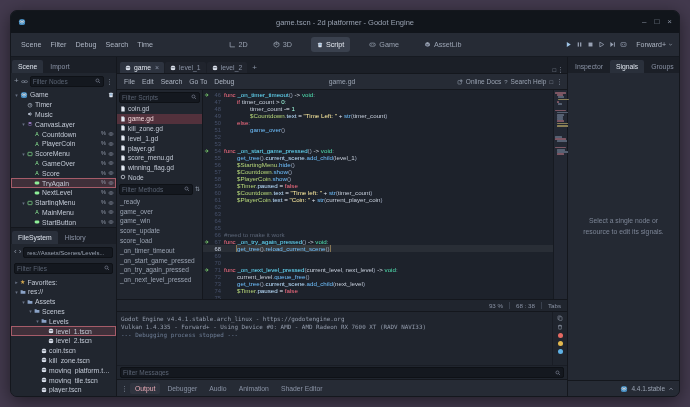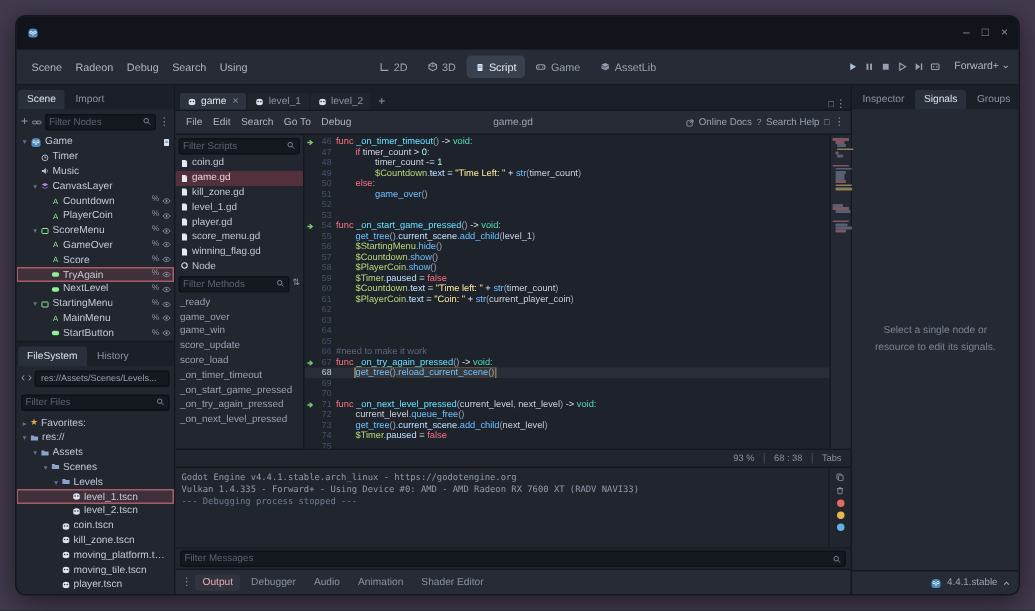--- a/index.html
+++ b/index.html
@@ -6,21 +6,21 @@
 html,body{width:690px;height:407px;overflow:hidden}
 body{background:#433a4e}
 .frame{width:690px;height:407px;padding:10px}
 .win{width:670px;height:387px;background:#20252e;border-radius:7px;overflow:hidden;display:flex;flex-direction:column;border:1px solid #14171d;box-shadow:0 4px 18px rgba(0,0,0,.5)}
 .titlebar{height:22px;flex:0 0 22px;background:#11151b;display:flex;align-items:center;padding:0 7px;position:relative}
 .title{position:absolute;left:50%;transform:translateX(-50%);font-size:7.5px;color:#98a1b0;white-space:nowrap}
 .wc{margin-left:auto;display:flex;gap:8px;align-items:center}
 .wbtn{color:#8a93a3;font-size:8px;line-height:1}
 .menubar{height:24px;flex:0 0 24px;background:#262b35;border-bottom:1px solid #161a21;display:flex;align-items:center;padding:0 6px}
 .menu{font-size:7.2px;color:#aeb6c4;padding:2px 4px;border-radius:2px;white-space:nowrap}
-#workspaces{display:flex;gap:1px}
+#workspaces{display:flex;gap:13px}
 .wtab{display:flex;align-items:center;gap:3px;font-size:7.2px;color:#9aa3b2;padding:3px 6px;border-radius:3px;white-space:nowrap}
 .wtab.on{background:#3a414e;color:#e6ebf2}
 #playbar{display:flex;align-items:center;gap:4px}
 .renderer{font-size:7px;color:#aeb6c4;display:flex;align-items:center;gap:2px;margin-left:5px;white-space:nowrap}
 .main{flex:1;display:flex;min-height:0}
 .dock-left{width:106px;flex:0 0 106px;display:flex;flex-direction:column;border-right:1px solid #14171d;background:#21262f}
 .dock-right{width:112px;flex:0 0 112px;display:flex;flex-direction:column;border-left:1px solid #14171d;background:#21262f}
 .center{flex:1;min-width:0;display:flex;flex-direction:column;background:#1d222b}
 .scene-panel{flex:0 0 170px;display:flex;flex-direction:column;border-bottom:1px solid #14171d}
 .fs-panel{flex:1;min-height:0;display:flex;flex-direction:column}
@@ -97,34 +97,35 @@
    <span class="icn">
           <svg viewBox="0 0 10 10" width="8" height="8" style="display:block">
             <path d="M1.2 6.8V4.2C1.2 2 2.8 1.2 5 1.2S8.8 2 8.8 4.2V6.8C8.8 8.4 7 8.8 5 8.8S1.2 8.4 1.2 6.8Z" fill="#478cbf"></path>
             <circle cx="3.4" cy="4.3" r="1.25" fill="#fff"></circle>
             <circle cx="6.6" cy="4.3" r="1.25" fill="#fff"></circle>
             <circle cx="3.4" cy="4.3" r=".55" fill="#30363f"></circle>
             <circle cx="6.6" cy="4.3" r=".55" fill="#30363f"></circle>
             <rect x="4.62" y="5.4" width=".76" height="1.7" fill="#fff"></rect>
           </svg>
         </span>
+   <div class="title">game.tscn - 2d platformer - Godot Engine</div>
    <div class="wc" id="win-controls">
           <span class="wbtn">–</span>
           <span class="wbtn">□</span>
           <span class="wbtn">×</span>
         </div>
   </div>
 
   <div class="menubar">
    <div id="main-menus" style="flex:1;display:flex;gap:1px">
           <span class="menu">Scene</span>
-          <span class="menu">Radeon</span>
+          <span class="menu">Filter</span>
           <span class="menu">Debug</span>
           <span class="menu">Search</span>
-          <span class="menu">Using</span>
+          <span class="menu">Time</span>
         </div>
    <div id="workspaces">
           <span class="wtab"><span class="icn">
               <svg viewBox="0 0 10 10" width="7" height="7" style="display:block">
                 <path d="M1.6 1.6v6.8h6.8" fill="none" stroke="#9aa3b2" stroke-width="1.1"></path>
               </svg>
             </span>2D</span>
           <span class="wtab"><span class="icn">
               <svg viewBox="0 0 10 10" width="7" height="7" style="display:block">
                 <path d="M5 1.2 8.6 3.2v3.6L5 8.8 1.4 6.8V3.2Z" fill="none" stroke="#9aa3b2" stroke-width="1"></path>

